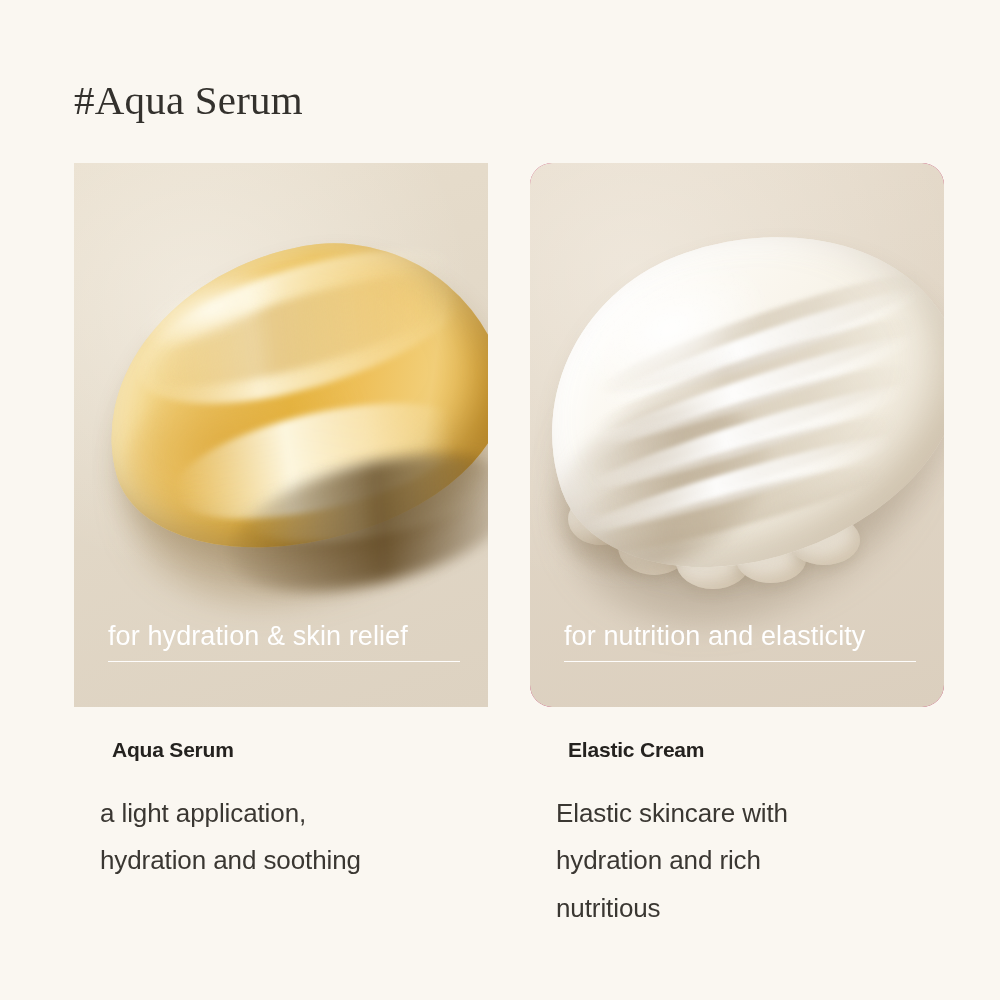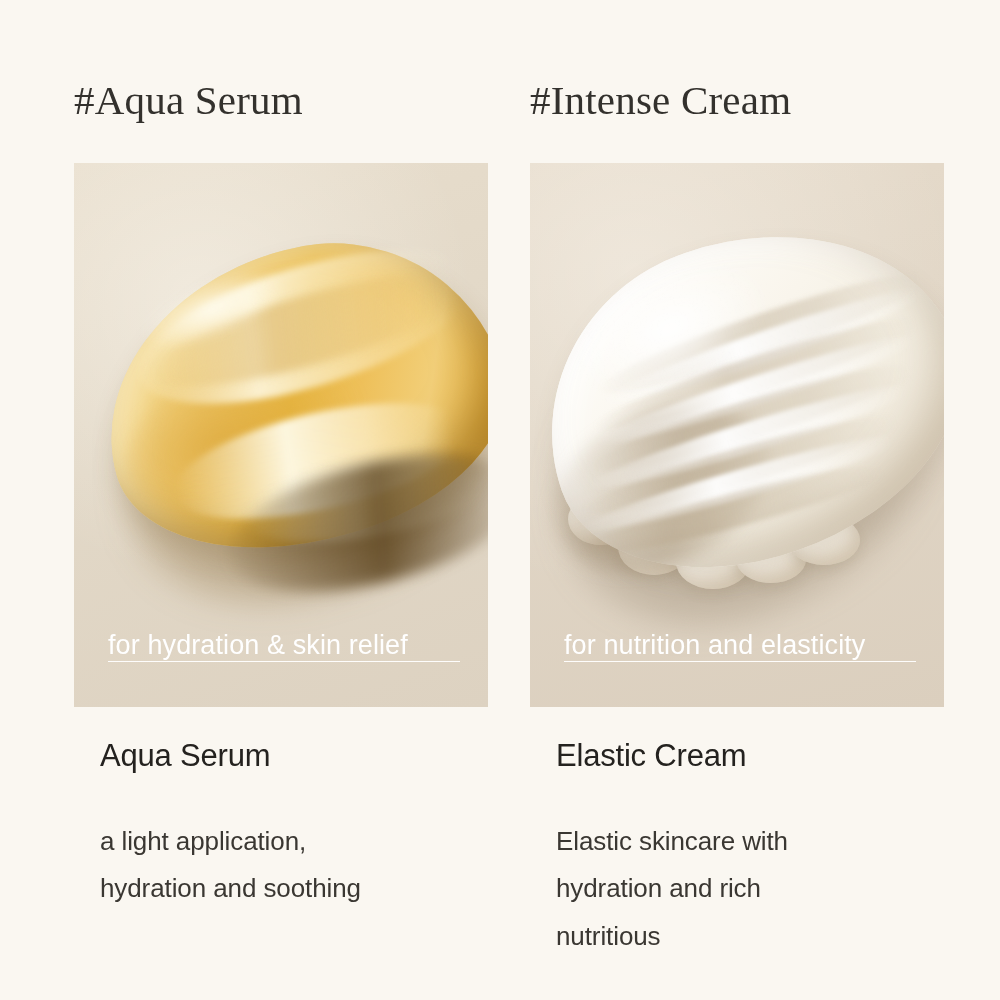--- a/index.html
+++ b/index.html
@@ -47,21 +47,21 @@
   
   .panel {
     position: absolute;
     top: 163px;
     left: 0;
     width: 414px;
     height: 544px;
     overflow: hidden;
     background: #e3d9c9;
   }
-  .panel.cream { background: #be185d; }
+  .panel.cream { background: #be185d; border-radius: 22px; }
 
   .panel-bg {
     position: absolute;
     inset: 0;
     background:
       radial-gradient(circle at 30% 25%, rgba(255,252,245,0.45) 0%, rgba(255,252,245,0) 55%),
       linear-gradient(160deg, #e8decd 0%, #e2d8c7 45%, #ddd2c1 100%);
   }
   .panel.cream .panel-bg {
     background:
@@ -243,48 +243,48 @@
     position: absolute;
     left: 34px;
     bottom: 45px;
     width: 352px;
     font-family: "Liberation Sans", sans-serif;
     font-size: 27px;
     font-weight: 400;
     color: #ffffff;
     letter-spacing: 0.1px;
     white-space: nowrap;
+    padding-bottom: 9px;
     border-bottom: 1.6px solid rgba(255,255,255,0.95);
     line-height: 1.15;
   }
 
   
   .product-name {
     position: absolute;
     top: 738px;
-    left: 26px;
+    left: 38px;
     font-family: "Liberation Sans", sans-serif;
-    font-size: 31px;
-    font-weight: 400;
+    font-size: 21px;
+    font-weight: 700;
     color: #24221f;
     letter-spacing: -0.2px;
     white-space: nowrap;
   }
   .product-desc {
     position: absolute;
     top: 790px;
     left: 26px;
     width: 360px;
     font-family: "Liberation Sans", sans-serif;
     font-size: 26px;
     font-weight: 400;
     color: #3a3732;
     line-height: 1.82;
     letter-spacing: -0.1px;
-    margin-top: 28px;
   }
   .product-desc .line { display: block; white-space: nowrap; }
 </style>
 </head>
 <body>
 
 <div id="page">
 
   <div class="column left">
 
@@ -311,21 +311,20 @@
     <div class="product-name">Aqua Serum</div>
 
     <div class="product-desc">
       <span class="line">a light application,</span>
       <span class="line">hydration and soothing</span>
     </div>
   </div>
 
   <div class="column right">
 
-    <div class="hash-heading">#Intense Cream</div>
 
     <div class="panel cream">
       <div class="panel-bg"></div>
 
       <div class="cream-wrap">
         <div class="cream-shadow"></div>
         <div class="cream-lobe cl1"></div>
         <div class="cream-lobe cl2"></div>
         <div class="cream-lobe cl3"></div>
         <div class="cream-lobe cl4"></div>

